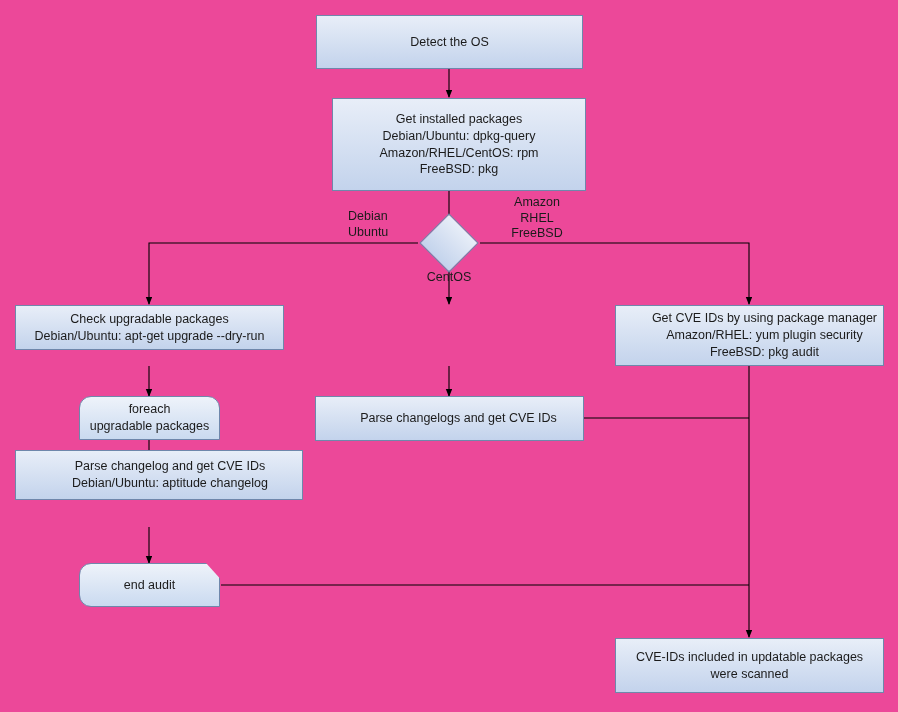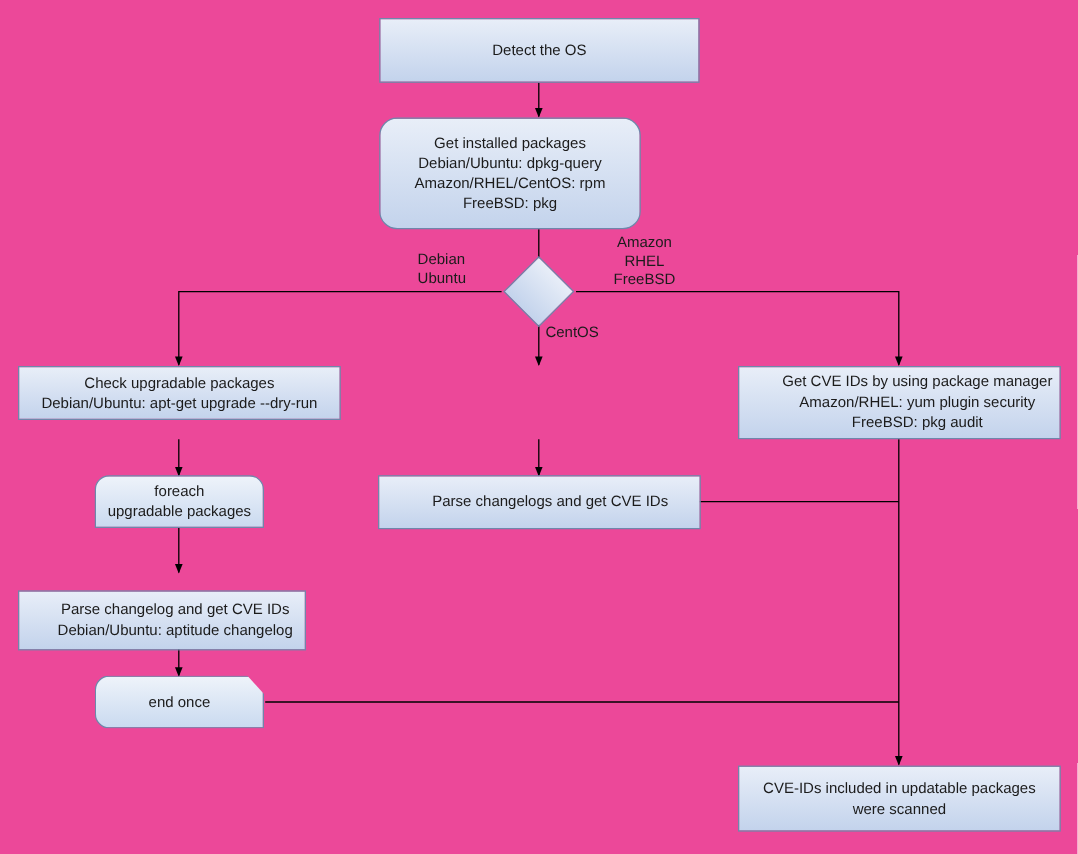--- a/index.html
+++ b/index.html
@@ -57,21 +57,21 @@
     background: linear-gradient(to bottom, #e8eef8 0%, #c3d3ec 100%);
     border: 1px solid #6f87ab;
     transform: rotate(45deg);
   }
   .edge-label {
     position: absolute;
     font-size: 12.5px;
     color: #1b1b1b;
     white-space: pre-line;
     line-height: 1.25;
-    text-align: right;
+    text-align: center;
   }
 </style>
 </head>
 <body>
 
 <div id="canvas">
 
   <svg class="edges" viewBox="0 0 898 712">
     <defs>
       <marker id="arrow" markerWidth="9" markerHeight="9" refX="7" refY="3.2" orient="auto" markerUnits="userSpaceOnUse">
@@ -103,21 +103,21 @@
       <path d="M583,418 L749,418"></path>
 
       <path d="M749,366 L749,637" marker-end="url(#arrow)"></path>
     </g>
   </svg>
 
   <div class="node" style="left:316px; top:15px; width:267px; height:54px;">
     <span>Detect the OS</span>
   </div>
 
-  <div class="node" style="left:316px; top:98px; width:218px; height:93px;border-radius:15px;">
+  <div class="node" style="left:332px; top:98px; width:254px; height:93px;">
     <span>Get installed packages
 Debian/Ubuntu: dpkg-query
 Amazon/RHEL/CentOS: rpm
 FreeBSD: pkg</span>
   </div>
 
   <div class="diamond" style="left:428px; top:222px; width:42px; height:42px;"></div>
 
   <div class="edge-label" style="left:348px; top:209px; width:70px; text-align:left;">Debian
 Ubuntu</div>
@@ -140,27 +140,27 @@
 
   <div class="node loopstart" style="left:79px; top:396px; width:141px; height:44px;">
     <span>foreach
 upgradable  packages</span>
   </div>
 
   <div class="node" style="left:315px; top:396px; width:269px; height:45px;padding-left:24px;">
     <span>Parse changelogs and get CVE IDs</span>
   </div>
 
-  <div class="node" style="left:15px; top:492px; width:240px; height:50px;padding-left:28px;">
+  <div class="node" style="left:15px; top:450px; width:288px; height:50px;padding-left:28px;">
     <span>Parse changelog and get  CVE IDs
 Debian/Ubuntu: aptitude changelog</span>
   </div>
 
   <div class="node loopend" style="left:79px; top:563px; width:141px; height:44px;">
-    <span>end once</span>
+    <span>end audit</span>
   </div>
 
   <div class="node" style="left:615px; top:638px; width:269px; height:55px;">
     <span>CVE-IDs included in updatable packages
 were scanned</span>
   </div>
 
 </div>
 
 </body></html>

